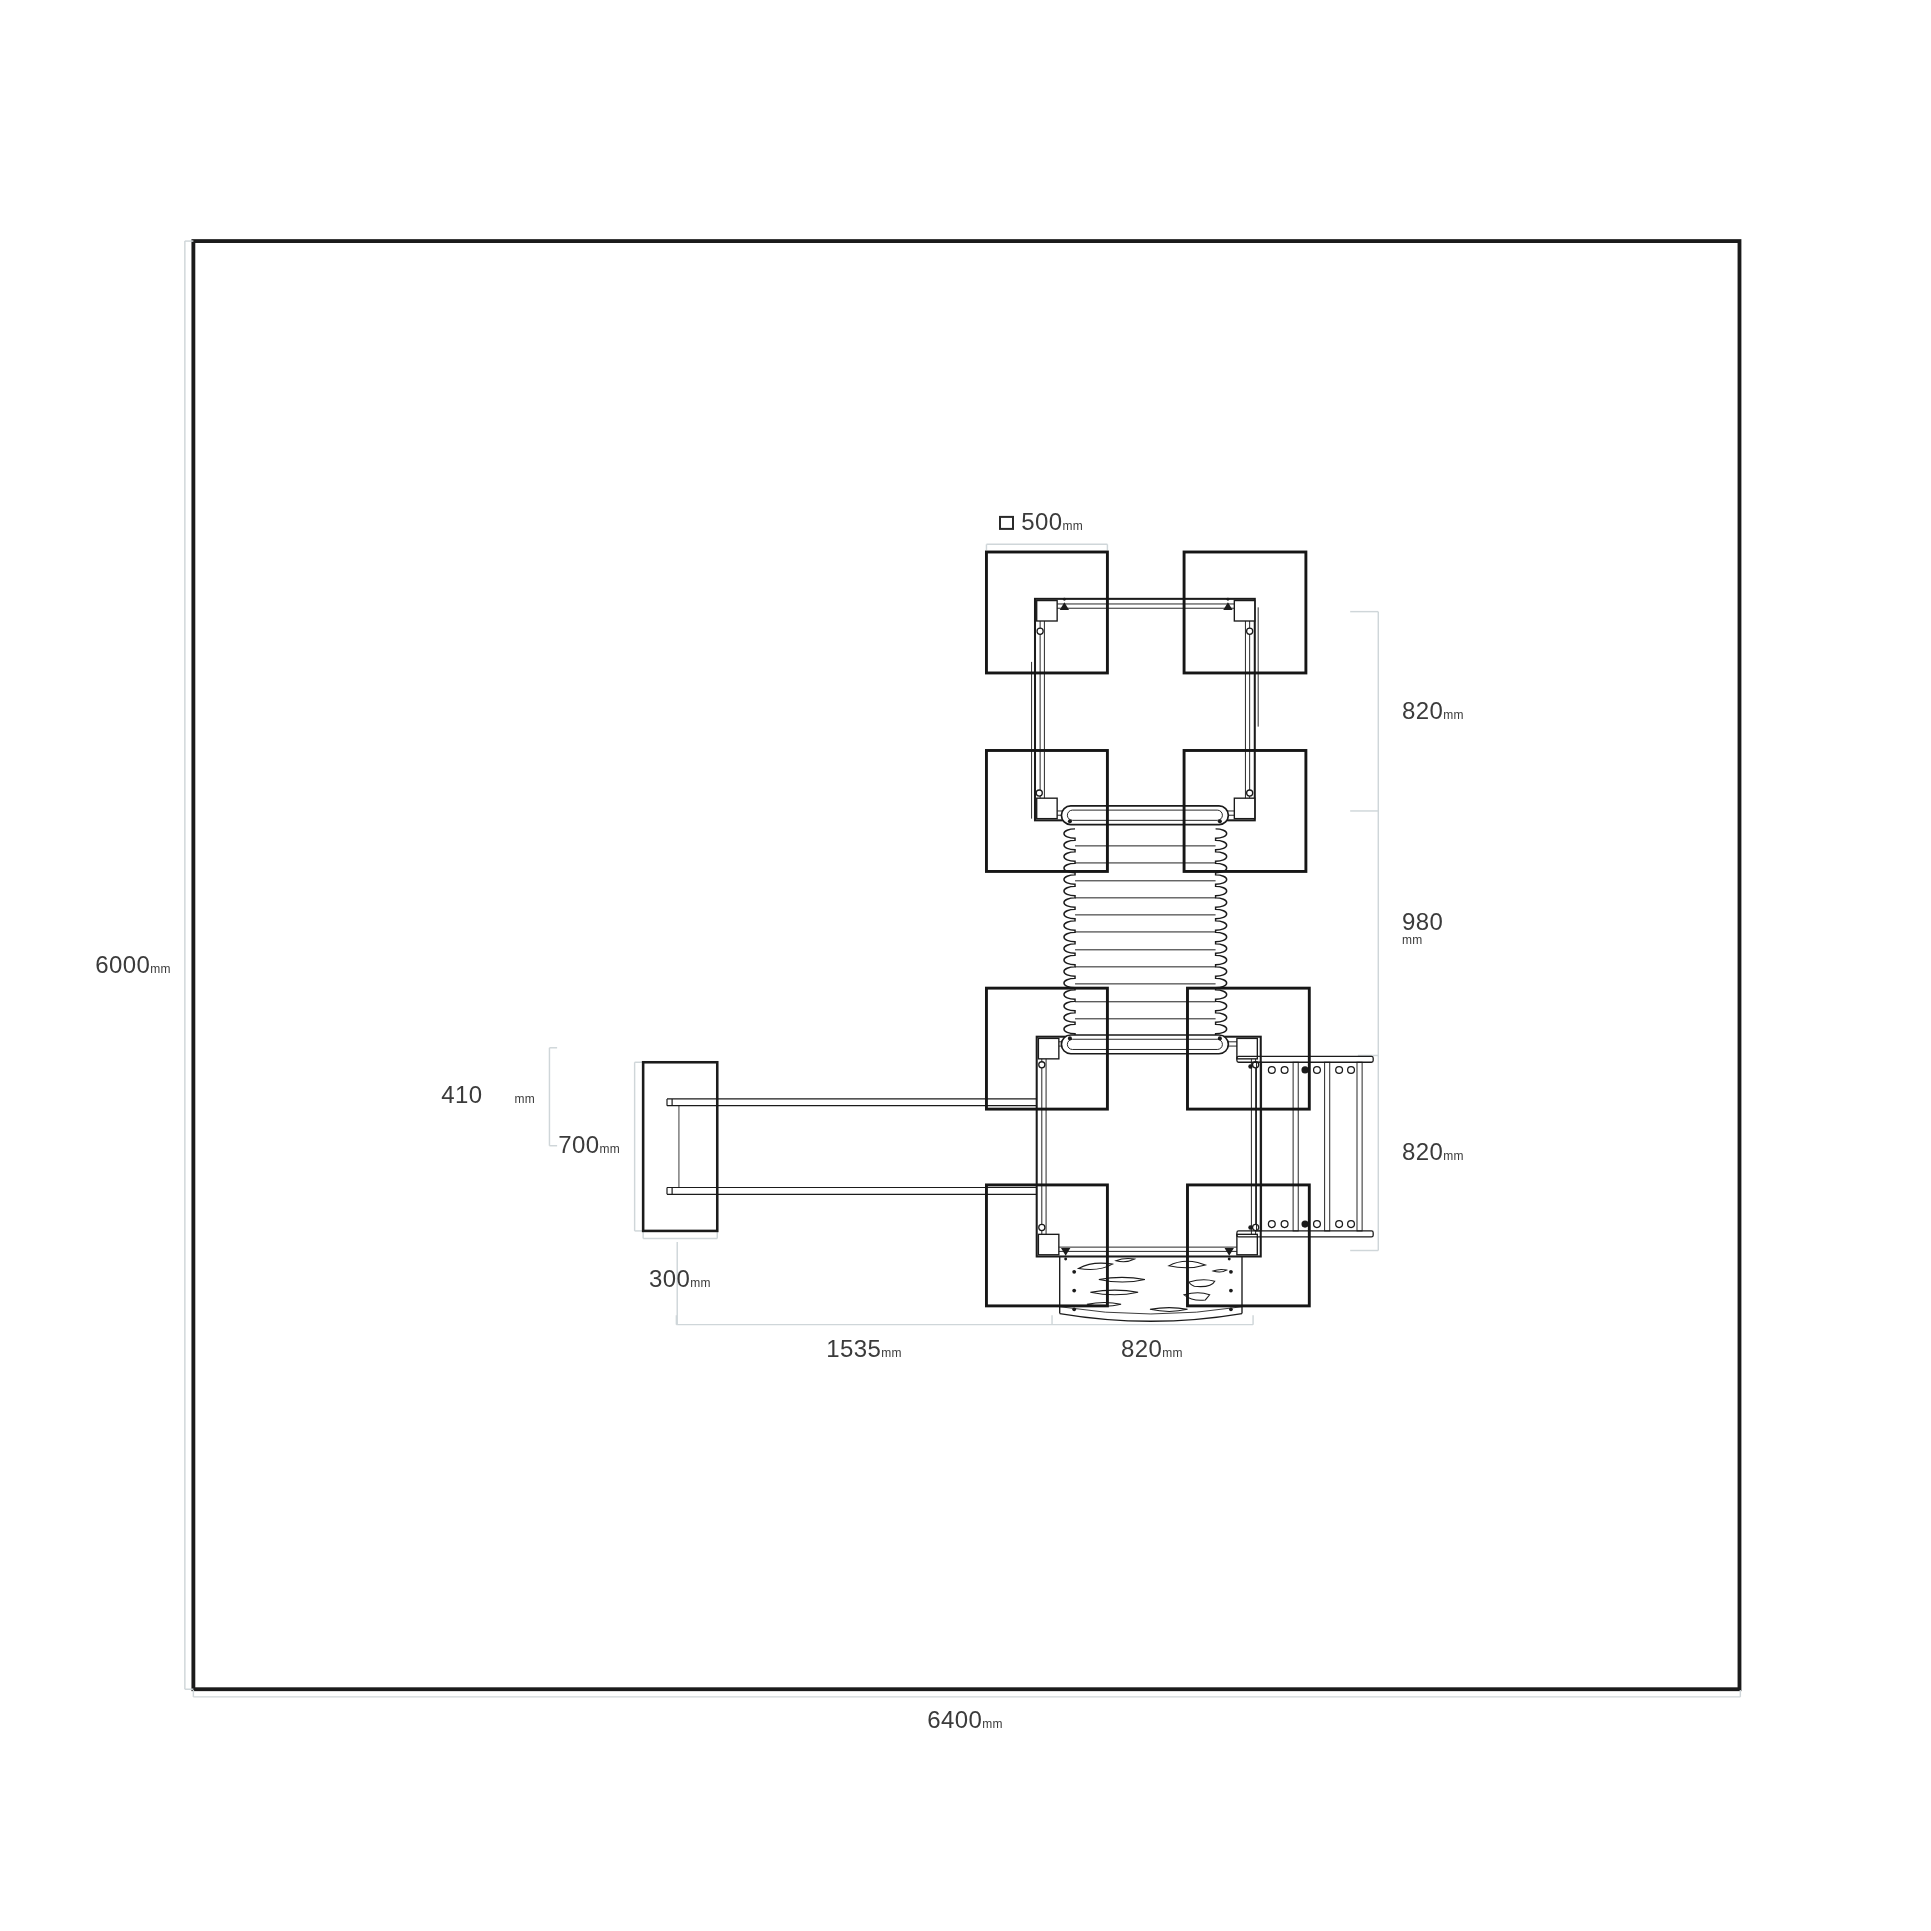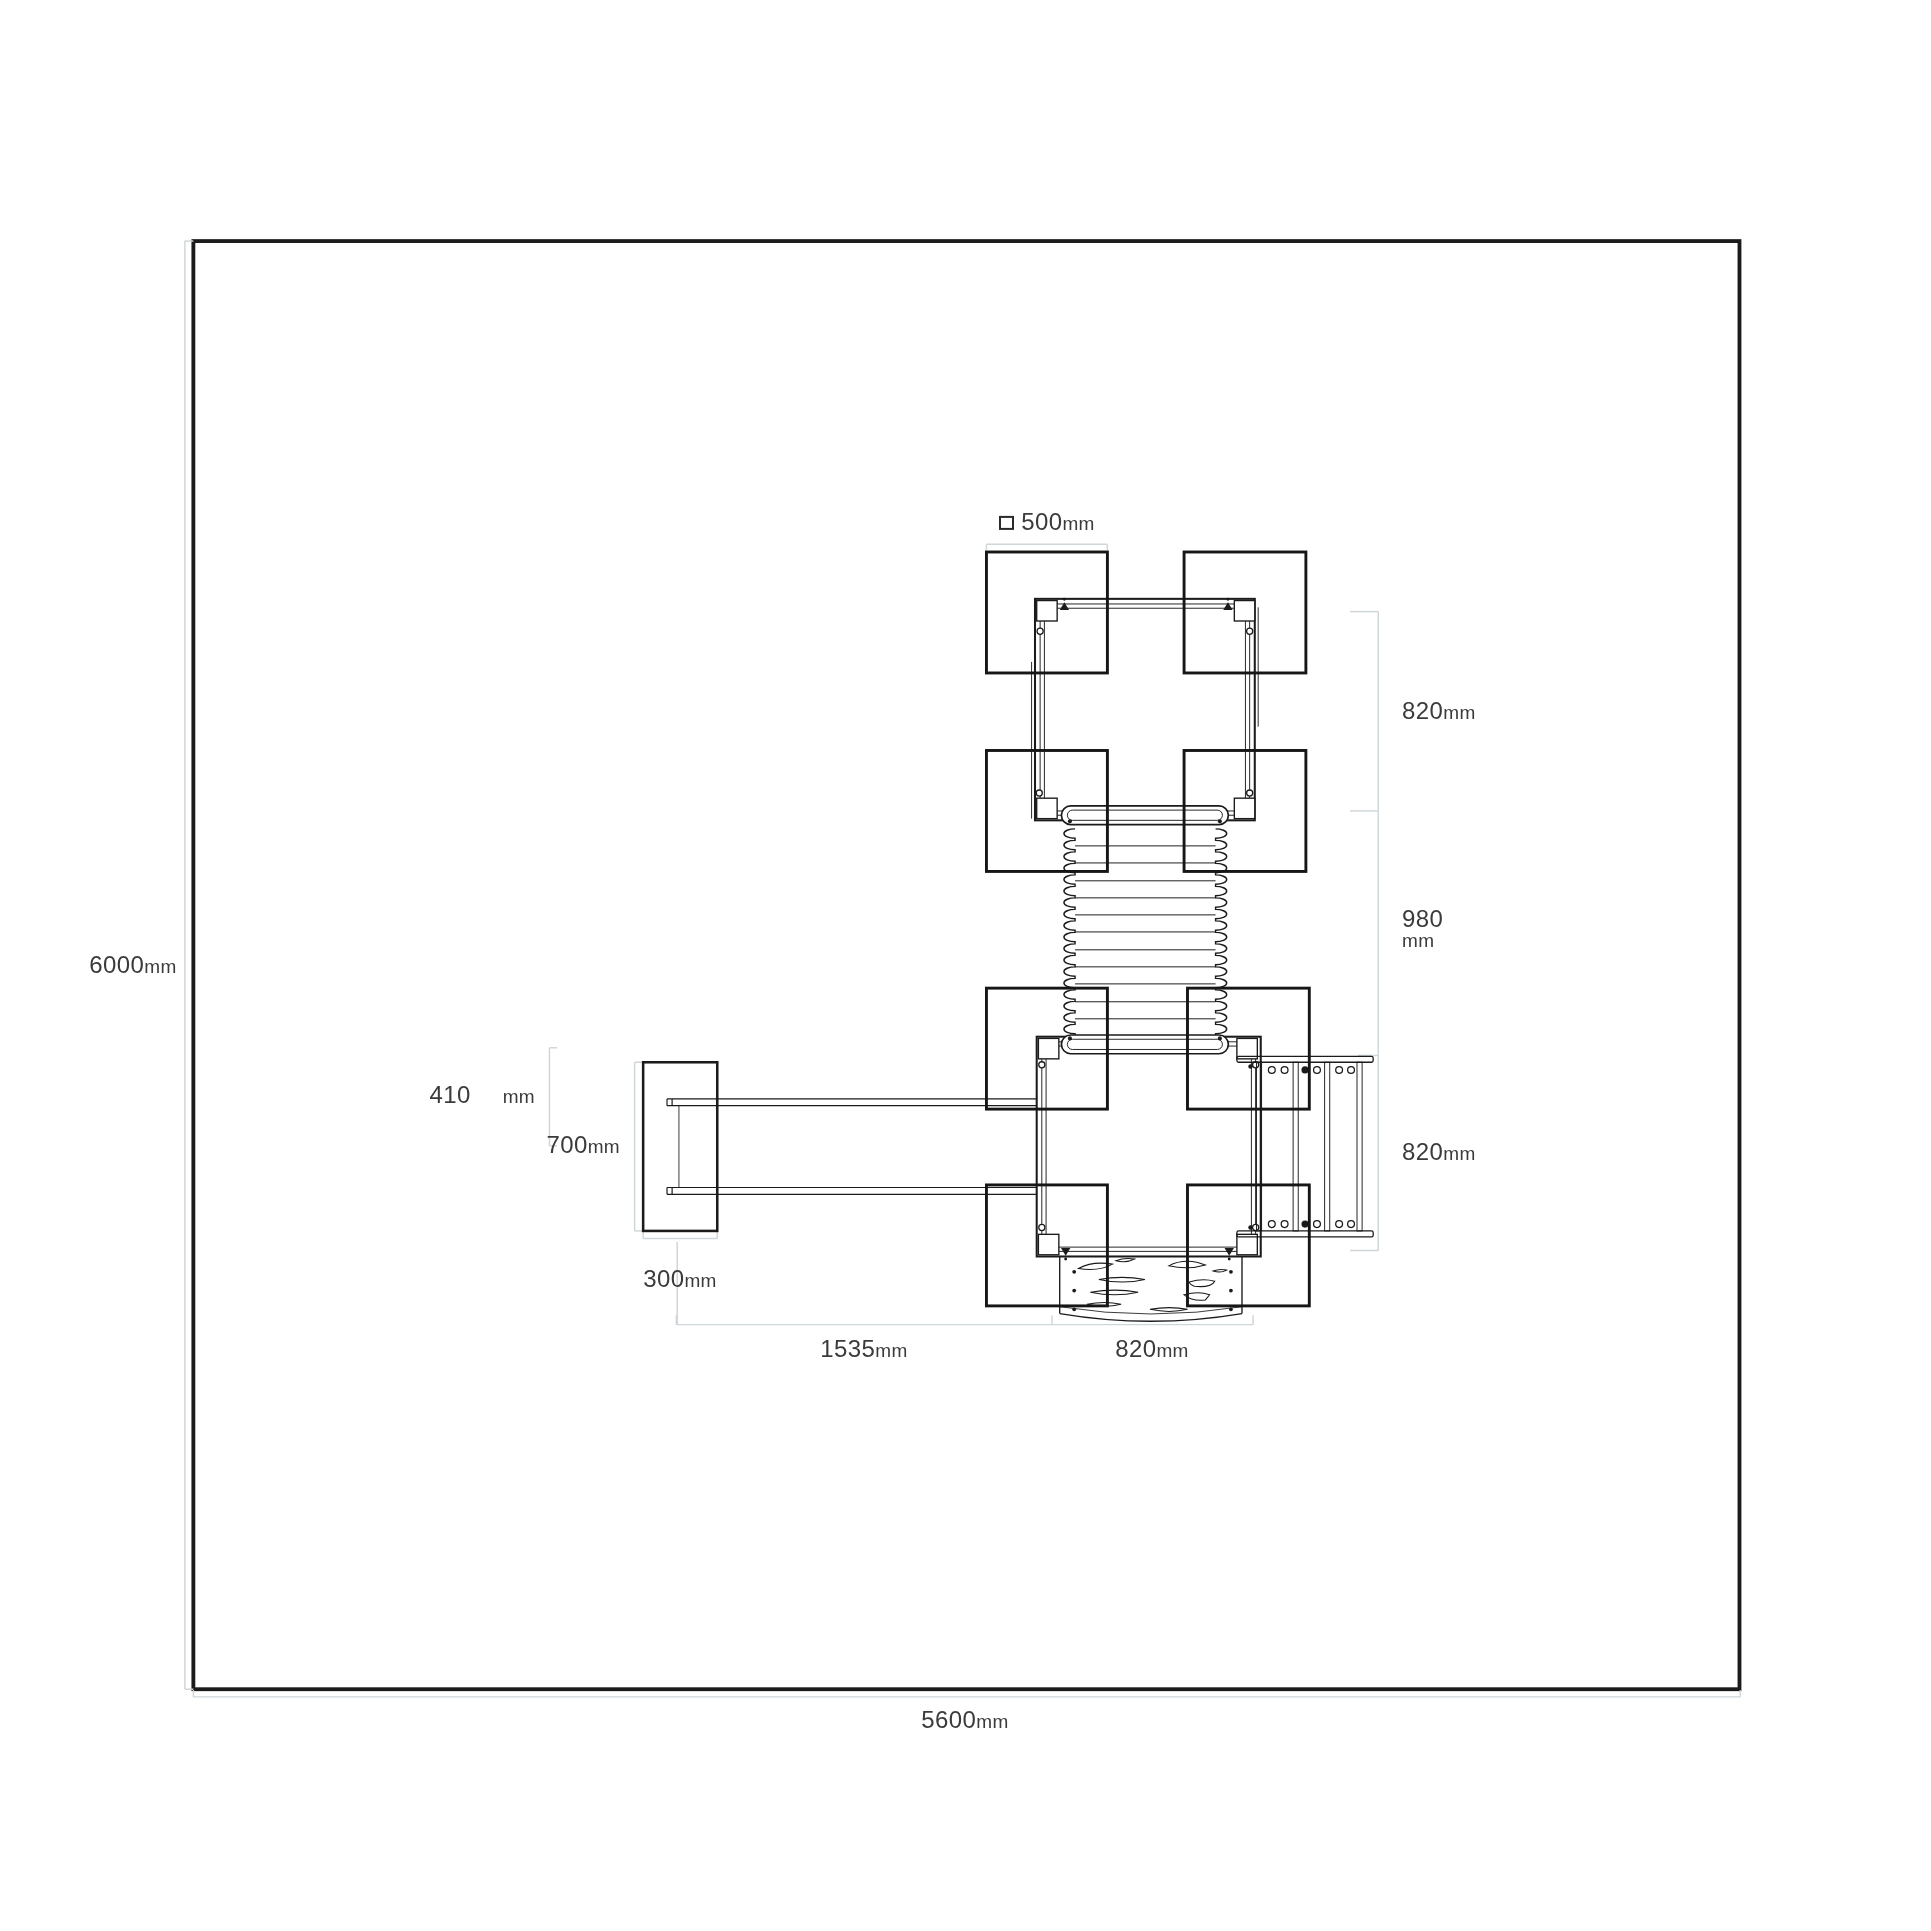--- a/index.html
+++ b/index.html
@@ -16,21 +16,21 @@
   .dim{
     position:absolute;
     white-space:nowrap;
     font-size:24px;
     color:var(--text);
     letter-spacing:0.4px;
     line-height:1;
     display:flex;
     align-items:baseline;
   }
-  .dim .u{font-size:19px;letter-spacing:0.3px;}
+  .dim .u{font-size:12px;letter-spacing:0.3px;}
   .dim.c{transform:translate(-50%,-50%);}
   .dim.l{transform:translate(0,-50%);padding-left:9px;}
   .dim.r{transform:translate(-100%,-50%);}
   .sq{
     display:inline-block;
     width:14.5px;height:14.5px;
     border:2.1px solid #2a2a2a;
     margin-right:7.7px;
     align-self:center;
     transform:translateY(0.9px);
@@ -272,21 +272,21 @@
     <span class="v">500</span>
     <span class="u">mm</span>
   </div>
 
   <div class="dim c" style="left:133px;top:965px;">
     <span class="v">6000</span>
     <span class="u">mm</span>
   </div>
 
   <div class="dim c" style="left:965px;top:1720px;">
-    <span class="v">5600</span>
+    <span class="v">6400</span>
     <span class="u">mm</span>
   </div>
 
   <div class="dim l" style="left:1393px;top:711px;">
     <span class="v">820</span>
     <span class="u">mm</span>
   </div>
 
   <div class="dim l" style="left:1393px;top:928px;flex-direction:column;">
     <span class="v">980</span>

